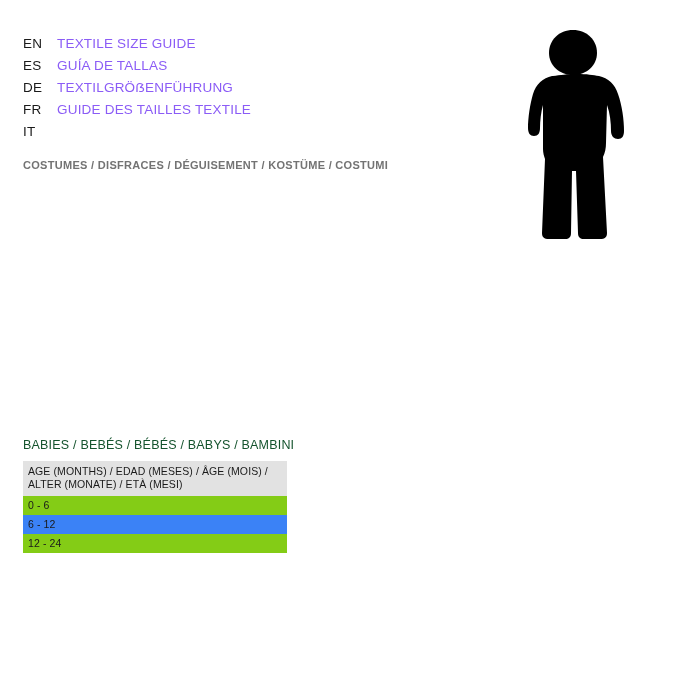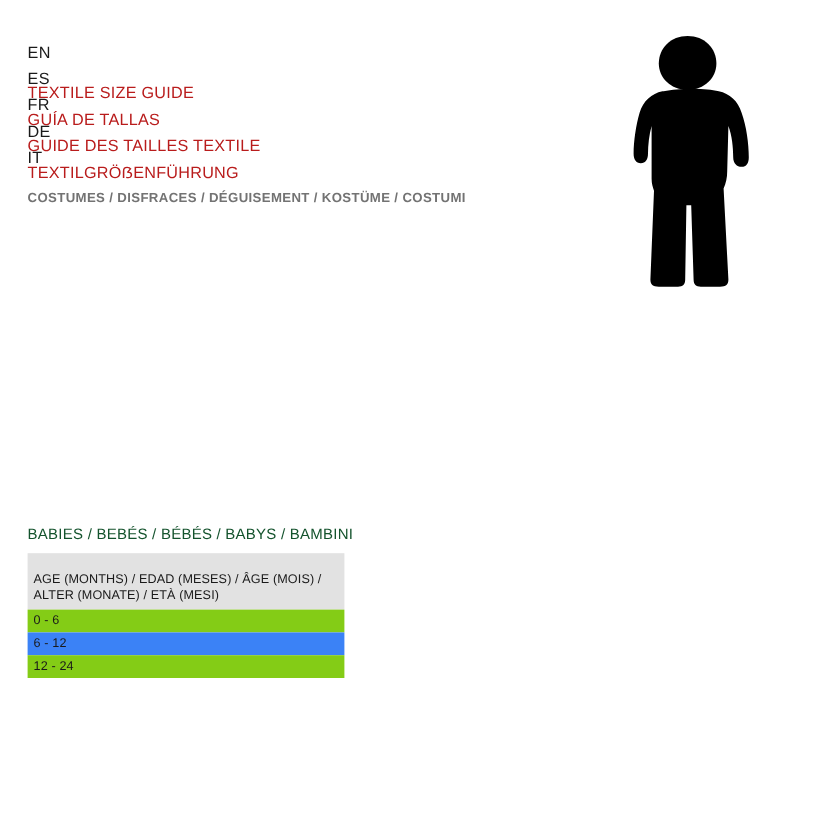--- a/index.html
+++ b/index.html
@@ -27,31 +27,30 @@
     left: 23px;
     top: 33px;
   }
   .lang-row {
     display: flex;
     align-items: baseline;
     height: 22px;
     line-height: 22px;
     font-size: 13.5px;
     letter-spacing: 0.2px;
-    flex-direction: column;
   }
   .lang-code {
     width: 34px;
     flex: 0 0 34px;
     font-size: 13.5px;
     color: #1a1a1a;
   }
   .lang-text {
     font-size: 13.5px;
-    color: #b91c1c;
+    color: #8b5cf6;
     white-space: nowrap;
   }
 
   
   .category-heading {
     position: absolute;
     left: 23px;
     top: 159px;
     font-size: 11px;
     font-weight: bold;
@@ -92,21 +91,21 @@
     border-collapse: collapse;
     width: 264px;
     table-layout: fixed;
   }
   table.size-table th {
     background: #e2e2e2;
     text-align: left;
     font-weight: normal;
     font-size: 10.5px;
     line-height: 13px;
-    padding: 16px 5px 5px 5px;
+    padding: 4px 5px 5px 5px;
     color: #1a1a1a;
     letter-spacing: 0.1px;
   }
   table.size-table td {
     font-size: 10.5px;
     line-height: 13px;
     padding: 3px 5px 3px 5px;
     color: #1a1a1a;
     letter-spacing: 0.1px;
   }
@@ -125,26 +124,26 @@
   <div class="lang-block">
     <div class="lang-row">
       <span class="lang-code">EN</span>
       <span class="lang-text">TEXTILE SIZE GUIDE</span>
     </div>
     <div class="lang-row">
       <span class="lang-code">ES</span>
       <span class="lang-text">GUÍA DE TALLAS</span>
     </div>
     <div class="lang-row">
+      <span class="lang-code">DE</span>
+      <span class="lang-text">TEXTILGRÖẞENFÜHRUNG</span>
+    </div>
+    <div class="lang-row">
       <span class="lang-code">FR</span>
       <span class="lang-text">GUIDE DES TAILLES TEXTILE</span>
-    </div>
-    <div class="lang-row">
-      <span class="lang-code">DE</span>
-      <span class="lang-text">TEXTILGRÖẞENFÜHRUNG</span>
     </div>
     <div class="lang-row">
       <span class="lang-code">IT</span>
     </div>
   </div>
 
   <div class="category-heading">COSTUMES / DISFRACES / DÉGUISEMENT / KOSTÜME / COSTUMI</div>
 
   <div class="silhouette">
     <svg viewBox="0 0 130 225" xmlns="http://www.w3.org/2000/svg" aria-hidden="true">

